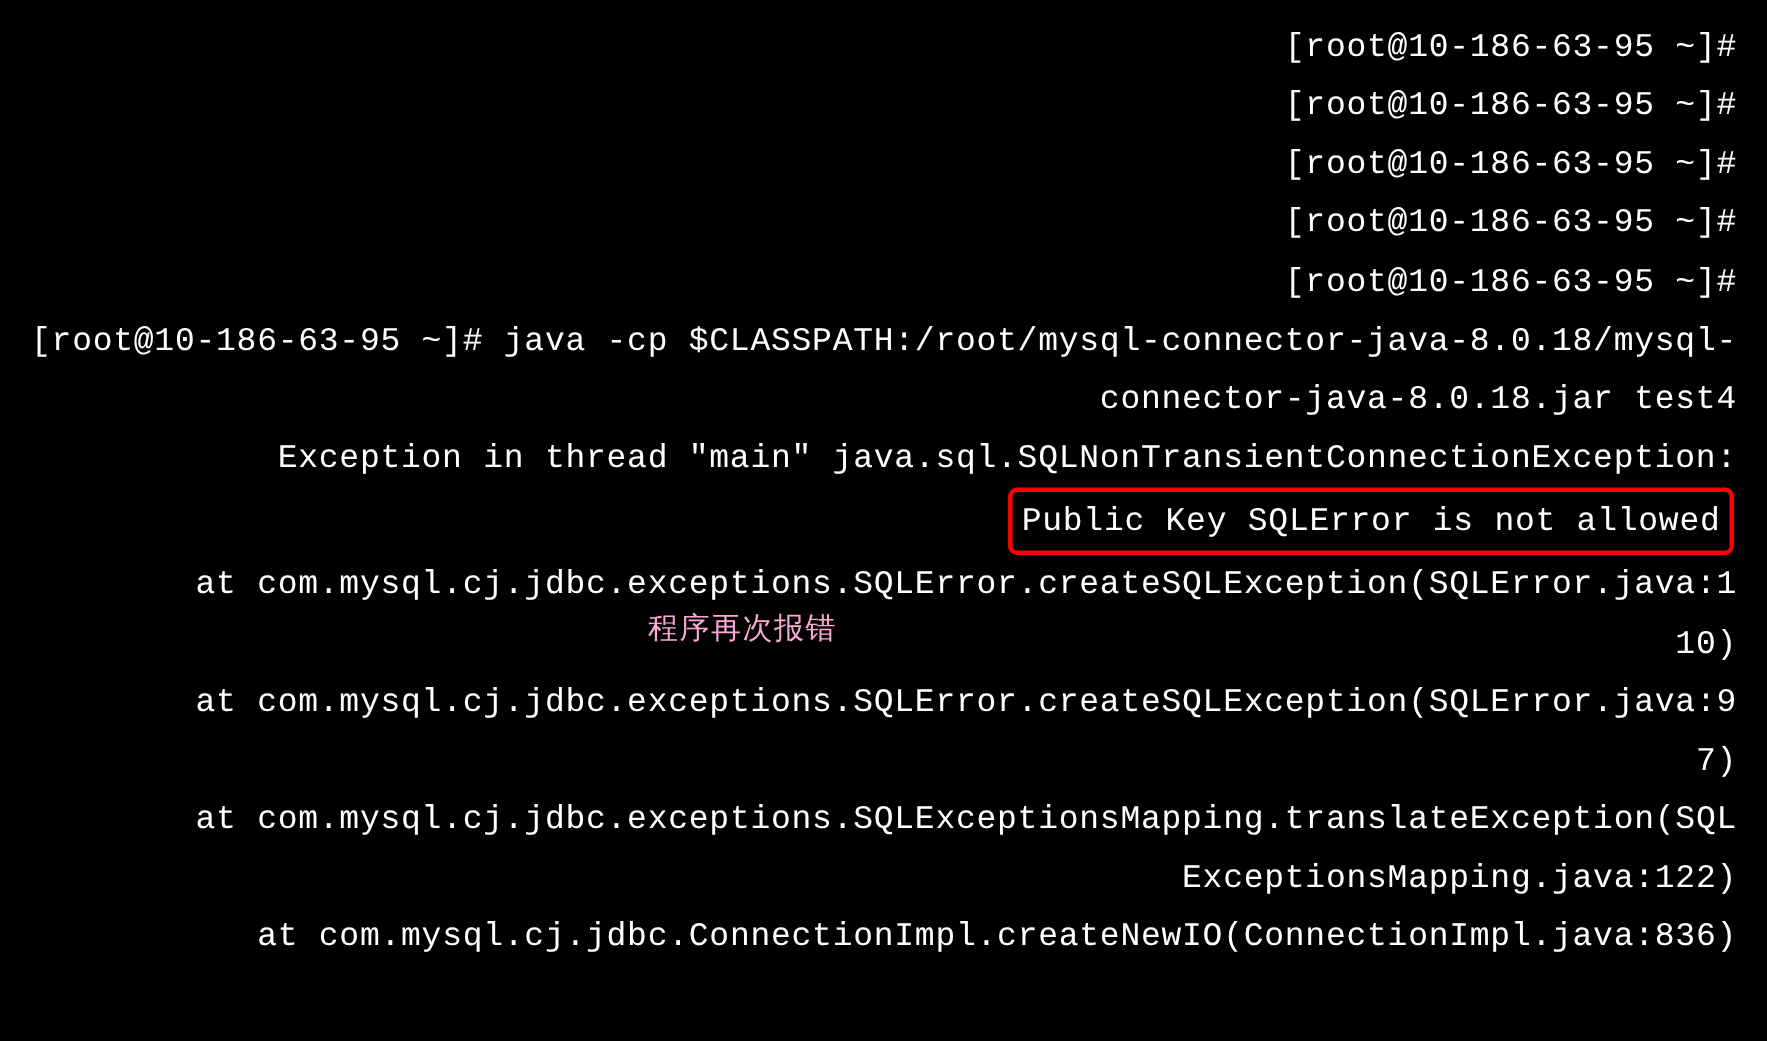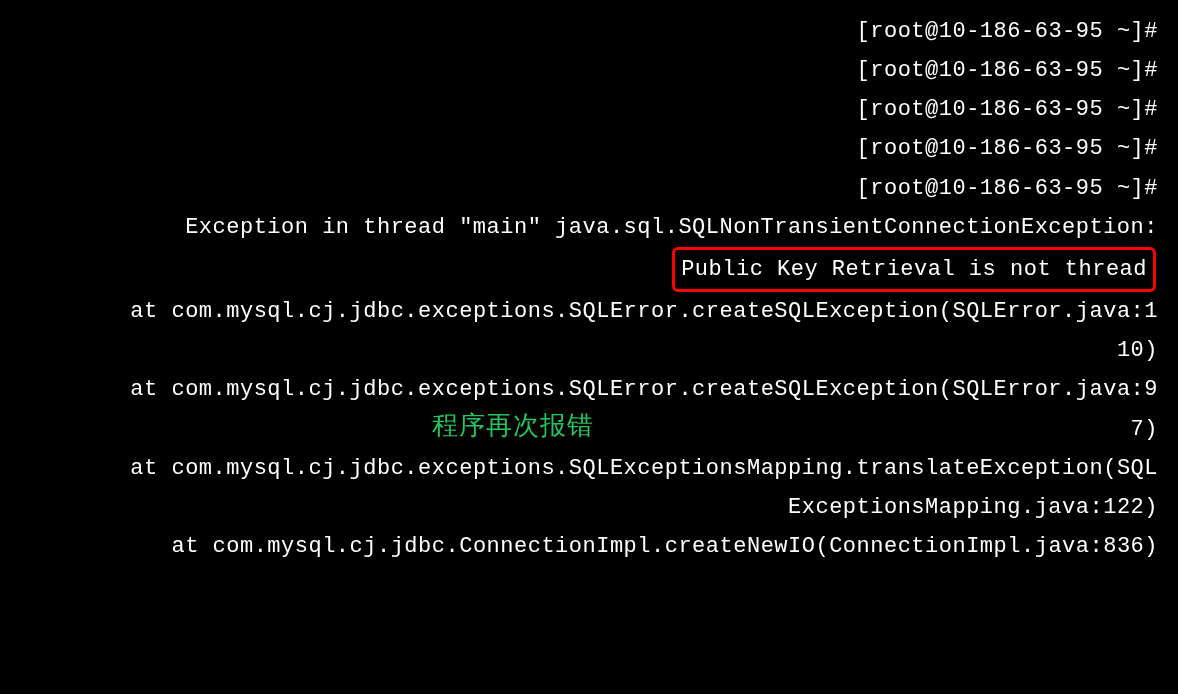--- a/index.html
+++ b/index.html
@@ -27,40 +27,41 @@
     }
     .highlight-box {
       border: 3px solid #ff0000;
       border-radius: 6px;
       padding: 0 6px;
       margin: 0 2px;
       display: inline-block;
     }
     .annotation {
       position: absolute;
-      color: #22c55e;
+      color: #f9a8d4;
       font-family: 'PingFang SC', 'Microsoft YaHei', sans-serif;
-      font-size: 26px;
+      font-size: 20px;
       font-weight: 500;
       letter-spacing: 1px;
     }
     .annotation-pos {
       top: 402px;
       left: 432px;
     }
   </style>
 </head>
 <body>
 
 <div>
   <div class="terminal-line"><span>[root@10-186-63-95 ~]#</span></div>
   <div class="terminal-line"><span>[root@10-186-63-95 ~]#</span></div>
   <div class="terminal-line"><span>[root@10-186-63-95 ~]#</span></div>
   <div class="terminal-line"><span>[root@10-186-63-95 ~]#</span></div>
   <div class="terminal-line"><span>[root@10-186-63-95 ~]#</span></div>
-  <div class="terminal-line"><span>Exception in thread "main" java.sql.SQLNonTransientConnectionException: </span><span class="highlight-box">Public Key Retrieval is not thread</span></div>
+  <div class="terminal-line"><span>[root@10-186-63-95 ~]#</span> <span>java -cp $CLASSPATH:/root/mysql-connector-java-8.0.18/mysql-connector-java-8.0.18.jar test4</span></div>
+  <div class="terminal-line"><span>Exception in thread "main" java.sql.SQLNonTransientConnectionException: </span><span class="highlight-box">Public Key SQLError is not allowed</span></div>
   <div class="terminal-line">        at com.mysql.cj.jdbc.exceptions.SQLError.createSQLException(SQLError.java:110)</div>
   <div class="terminal-line">        at com.mysql.cj.jdbc.exceptions.SQLError.createSQLException(SQLError.java:97)</div>
   <div class="terminal-line">        at com.mysql.cj.jdbc.exceptions.SQLExceptionsMapping.translateException(SQLExceptionsMapping.java:122)</div>
   <div class="terminal-line">        at com.mysql.cj.jdbc.ConnectionImpl.createNewIO(ConnectionImpl.java:836)</div>
 </div>
 
 <div class="annotation annotation-pos">程序再次报错</div>
 
 </body></html>

